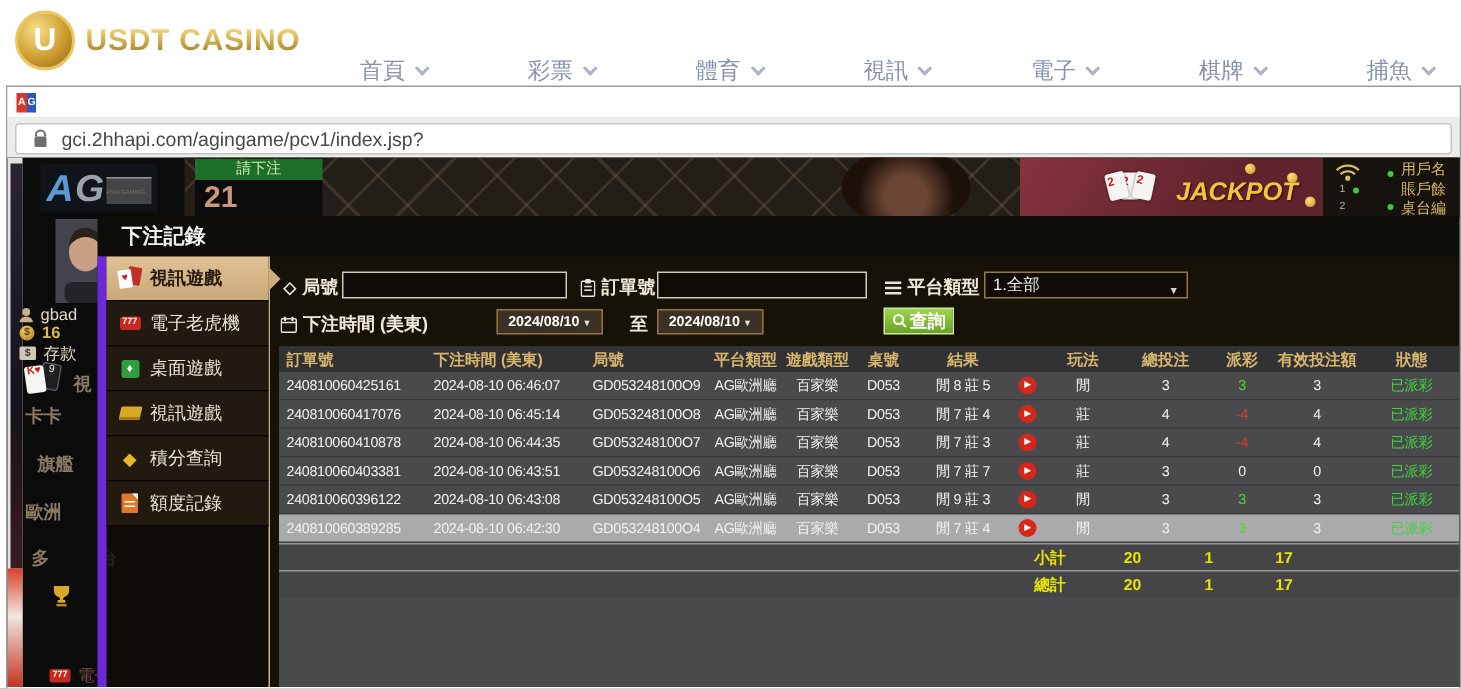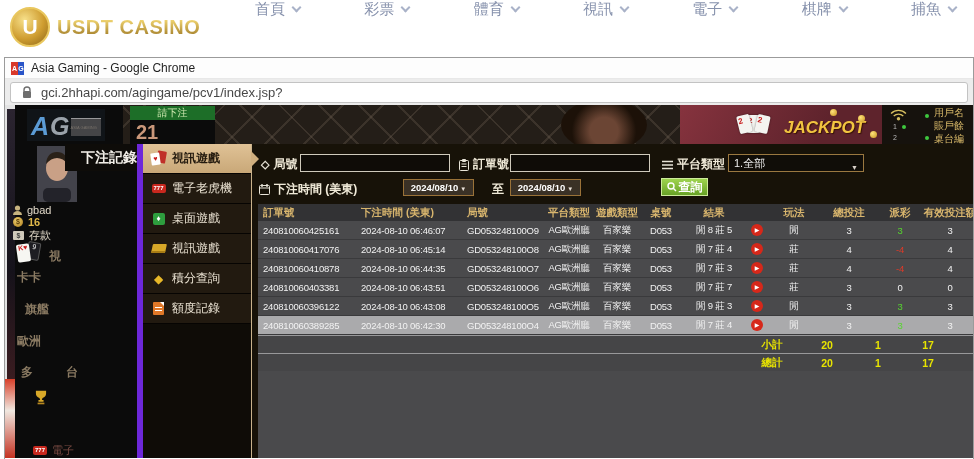--- a/index.html
+++ b/index.html
@@ -4,21 +4,21 @@
 <style>
 *{margin:0;padding:0;box-sizing:border-box}
 body{font-family:"Liberation Sans",sans-serif;background:#fff}
 .screen{position:relative;width:974px;height:459px;background:#fff;overflow:hidden}
 
 
 .topnav{position:absolute;left:0;top:0;width:974px;height:57px;background:#fff}
 .logo{position:absolute;left:10px;top:7px;display:flex;align-items:center;gap:7px}
 .logo-coin{width:40px;height:40px;border-radius:50%;background:radial-gradient(circle at 35% 30%,#f7e08a,#cf9d30 55%,#8a6418);border:2px solid #e9c75e;display:flex;align-items:center;justify-content:center;color:#fff;font-weight:bold;font-size:21px}
 .logo-text{font-size:20px;font-weight:800;letter-spacing:.5px;background:linear-gradient(180deg,#ecd06d 20%,#96701e);-webkit-background-clip:text;background-clip:text;color:transparent}
-.nav-items{position:absolute;left:255px;right:18px;top:0;height:57px;display:flex;justify-content:space-between;align-items:flex-start}
+.nav-items{position:absolute;left:240px;right:18px;top:0;height:57px;display:flex;justify-content:space-between;align-items:flex-end}
 .nav-item{display:flex;align-items:center;gap:8px;color:#8691ac;font-size:15px;cursor:pointer}
 .chev{width:7px;height:7px;border-right:2px solid #a9b2c8;border-bottom:2px solid #a9b2c8;transform:rotate(45deg);margin-top:-4px}
 
 
 .chrome{position:absolute;left:4px;top:57px;width:970px;height:402px;border:1px solid #9b9b9b;border-bottom:none;background:#fff}
 .titlebar{height:21px;background:#fdfdfd;display:flex;align-items:center;padding-left:6px;gap:7px;border-bottom:1px solid #e8e8e8}
 .favicon{width:13px;height:13px;display:flex;font-size:7px;font-weight:bold;line-height:13px}
 .favicon .fa{width:7px;background:#d8382a;color:#fff;text-align:center}
 .favicon .fg{width:6px;background:#2a55c8;color:#fff;text-align:center}
 .wtitle{font-size:12px;color:#1f1f1f}
@@ -57,21 +57,21 @@
 .gold{color:#e0b84a;font-weight:bold}
 .sidetxt{position:absolute;color:#8a7a62;font-size:12px;font-weight:bold;white-space:nowrap}
 .bagicon{width:10px;height:10px;border-radius:50%;background:radial-gradient(circle at 40% 35%,#f0d070,#a87818);color:#5a3c08;font-size:7px;text-align:center;line-height:10px;font-weight:bold}
 .depicon{width:11px;height:9px;background:#cfc8ba;border-radius:1px;color:#3a3a3a;font-size:7px;text-align:center;line-height:9px;font-weight:bold}
 .bgcards{position:absolute;left:12px;top:137px;width:30px;height:24px}
 .bgcards .c1{position:absolute;left:10px;top:0;width:13px;height:18px;background:#1d1d22;border:1px solid #555;border-radius:2px;color:#eee;font-size:7px;text-align:center;transform:rotate(10deg)}
 .bgcards .c2{position:absolute;left:0;top:2px;width:13px;height:18px;background:#f6f6f2;border-radius:2px;color:#c81c1c;font-size:7px;font-weight:bold;text-align:center;transform:rotate(-8deg)}
 .slot777{width:14px;height:9px;background:#c8281e;border-radius:2px;color:#fff;font-size:6px;font-weight:bold;text-align:center;line-height:9px}
 
 
-.modal{position:absolute;left:60px;top:39px;right:0;bottom:0;z-index:5;display:flex;}
+.modal{position:absolute;left:60px;top:39px;right:0;bottom:0;z-index:5;display:flex;flex-direction:column}
 .mtitle{height:27px;background:#0e0c09;color:#f2efe8;font-size:14px;font-weight:bold;line-height:27px;padding-left:16px}
 .mbody{flex:1;display:flex;min-height:0}
 .menu{width:115px;background:rgba(16,12,6,.82);border-left:6px solid #6d28d9;border-right:1px solid #c9b28c}
 .mi{position:relative;height:30px;background:#221a10;border-bottom:1px solid #060402;display:flex;align-items:center;gap:5px;padding-left:7px;color:#ece4d4;font-size:12px;cursor:pointer}
 .mi .ic{width:17px;display:flex;justify-content:center;align-items:center}
 .mi.active{background:linear-gradient(180deg,#e0c296,#c9a878);color:#241a0e;font-weight:bold}
 .mi.active::after{content:"";position:absolute;right:-8px;top:7px;border-top:8px solid transparent;border-bottom:8px solid transparent;border-left:8px solid #cfae7e;z-index:6}
 .gem{color:#e8b828;font-size:12px;line-height:12px}
 .ticket{width:14px;height:9px;background:#d8a828;border-radius:1px;transform:skewX(-12deg);box-shadow:inset 0 -2px 0 #a87c14}
 .docic{position:relative;width:11px;height:13px;background:#e07828;border-radius:1px}
@@ -146,21 +146,20 @@
         </div>
     </div>
   </div>
 
   <div class="chrome">
     <div class="titlebar">
       <div class="favicon">
         <div class="fa">A</div>
         <div class="fg">G</div>
       </div>
-      <div class="wtitle">Asia Gaming - Google Chrome</div>
     </div>
     <div class="urlbar">
       <div class="urlinput">
         <svg width="10" height="13" viewBox="0 0 10 13">
             <path d="M2 5V4a3 3 0 0 1 6 0v1" fill="none" stroke="#6e6e6e" stroke-width="1.4"></path>
             <rect x="1" y="5" width="8" height="7" rx="1" fill="#6e6e6e"></rect>
           </svg>
         <span class="url">gci.2hhapi.com/agingame/pcv1/index.jsp?</span>
       </div>
     </div>

